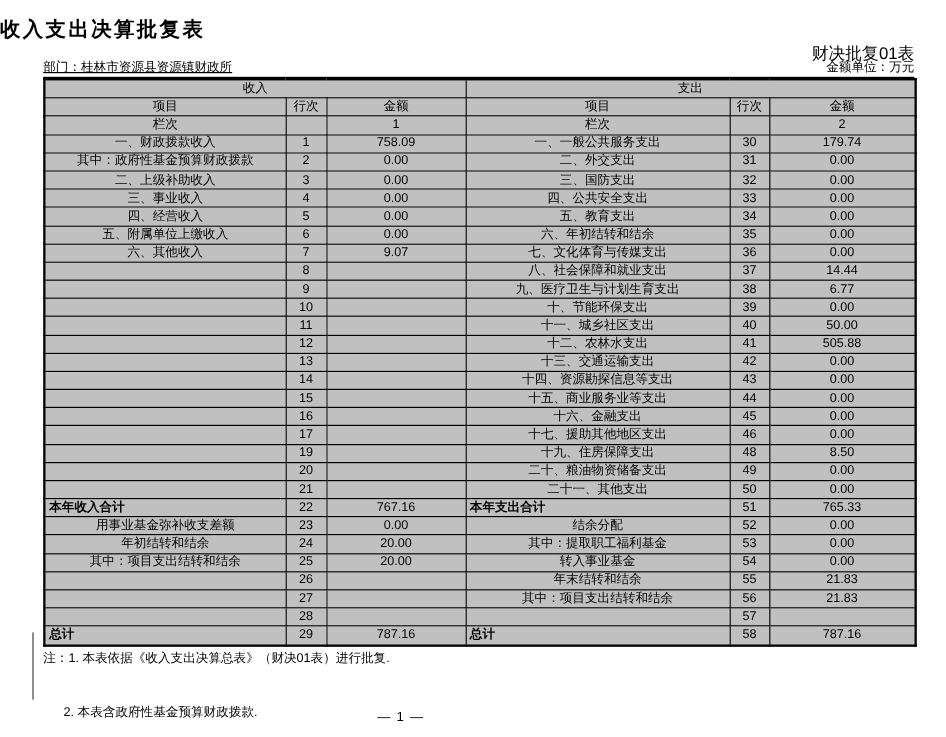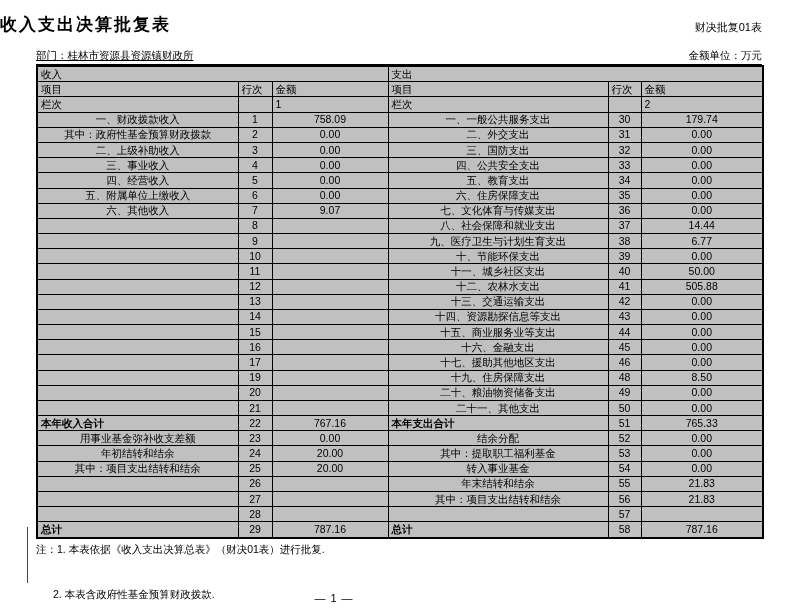--- a/index.html
+++ b/index.html
@@ -1,25 +1,25 @@
 <!DOCTYPE html>
 <html><head>
 <meta charset="utf-8">
 <style>
   html,body{margin:0;padding:0;background:#fff;}
   body{width:788px;height:614px;font-family:"Liberation Sans",sans-serif;color:#000;position:relative;overflow:hidden;}
   .sheet{position:absolute;inset:0;}
   .title{position:absolute;top:13px;left:0;width:668px;font-size:17px;font-weight:bold;letter-spacing:2px;}
-  .form-code{position:absolute;top:20px;right:26px;font-size:11px;}
+  .form-code{position:absolute;top:36px;right:26px;font-size:14px;}
   .meta-row{position:absolute;top:49px;left:36px;width:726px;height:15px;border-bottom:1px solid #000;font-size:10.5px;}
   .dept{position:absolute;left:0;bottom:1px;text-decoration:underline;}
   .unit{position:absolute;right:0;bottom:1px;}
   table.grid{position:absolute;top:65px;left:36px;width:726px;height:474px;border-collapse:collapse;table-layout:fixed;border:2px solid #000;}
   table.grid td{border:1px solid #000;font-size:10.5px;line-height:11px;padding:0 3px;overflow:hidden;white-space:nowrap;background:#c0c0c0;}
-  td.c-hdr{}
+  td.c-hdr{text-align:center;}
   td.c-item{text-align:center;}
   td.c-no{text-align:center;}
   td.c-amt{background:#fff;text-align:center;}
   td.ind1{padding-left:18px;}
   td.ind2{padding-left:50px;margin-left:42px;}
   td.sum{font-weight:bold;text-align:left;}
   .notes{position:absolute;top:543px;left:36px;font-size:10.5px;line-height:13.5px;}
   .note-line{white-space:pre;}
   .note-line.indented{padding-left:17px;margin-top:31px;}
   .edge-line{position:absolute;left:27px;top:527px;height:56px;width:0;border-left:1px solid #444;}
@@ -107,21 +107,21 @@
           <td class="c-no">5</td>
           <td class="c-amt">0.00</td>
           <td class="c-item">五、教育支出</td>
           <td class="c-no">34</td>
           <td class="c-amt">0.00</td>
         </tr>
         <tr>
           <td class="c-item">五、附属单位上缴收入</td>
           <td class="c-no">6</td>
           <td class="c-amt">0.00</td>
-          <td class="c-item">六、住房保障支出</td>
+          <td class="c-item">六、年初结转和结余</td>
           <td class="c-no">35</td>
           <td class="c-amt">0.00</td>
         </tr>
         <tr>
           <td class="c-item">六、其他收入</td>
           <td class="c-no">7</td>
           <td class="c-amt">9.07</td>
           <td class="c-item">七、文化体育与传媒支出</td>
           <td class="c-no">36</td>
           <td class="c-amt">0.00</td>

